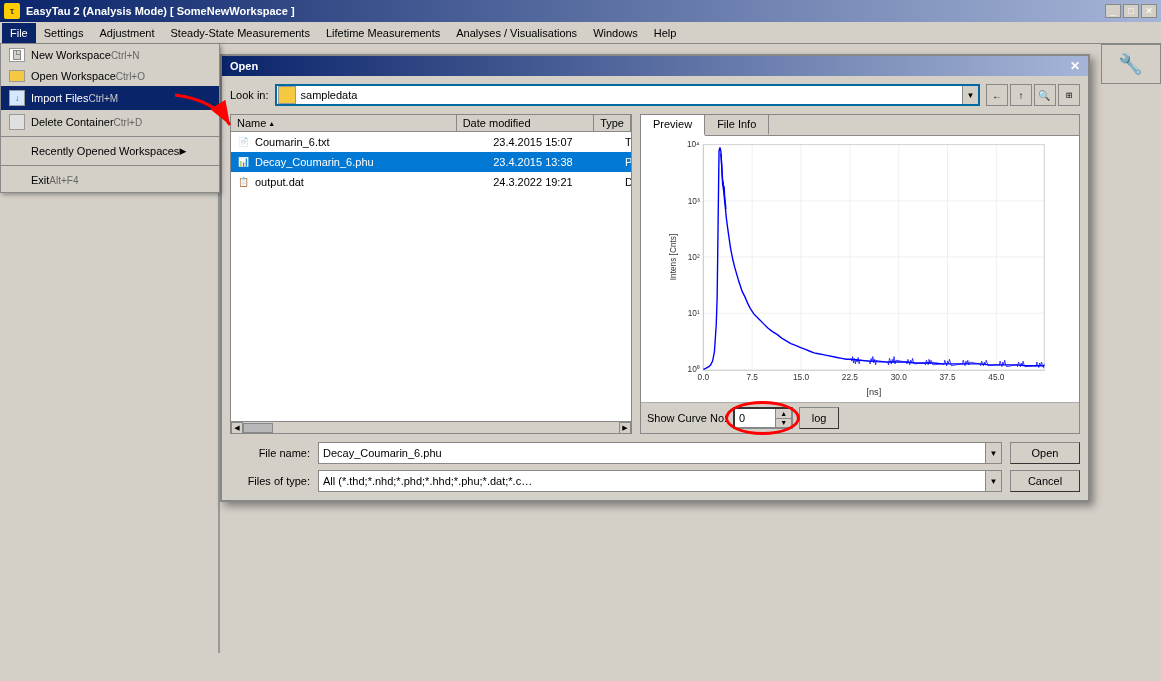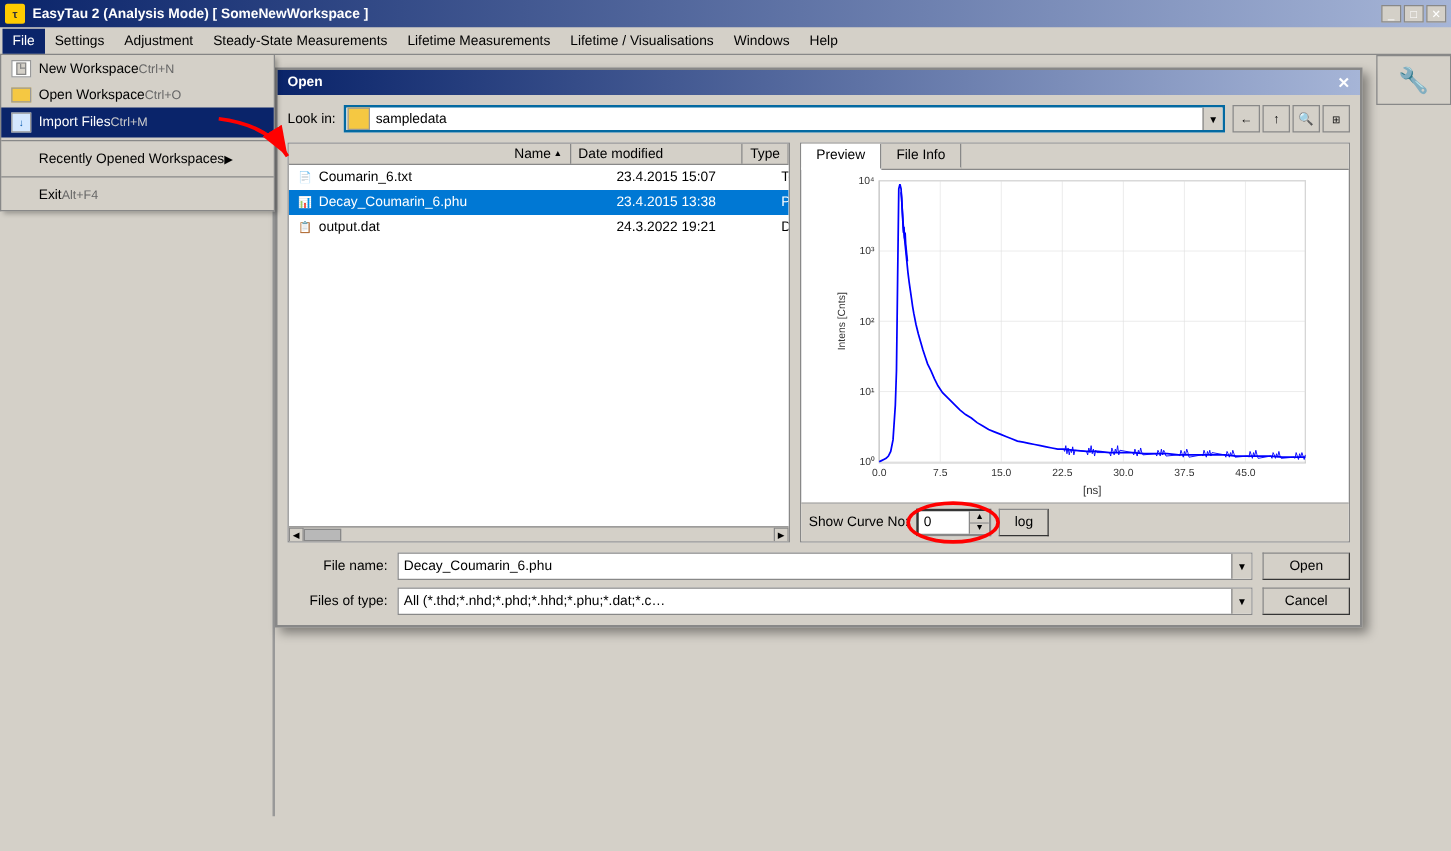--- a/index.html
+++ b/index.html
@@ -115,21 +115,21 @@
     .look-in-row { display: flex; align-items: center; gap: 6px; margin-bottom: 8px; }
     .look-in-label { font-size: 11px; white-space: nowrap; }
     .toolbar-icons { display: flex; gap: 2px; }
     .nav-btn { width: 22px; height: 22px; background: #d4d0c8; border: 1px solid #888; display: flex; align-items: center; justify-content: center; font-size: 10px; cursor: pointer; }
 
     
     .dialog-main { display: flex; gap: 8px; height: 320px; }
     .file-list-panel { flex: 1; border: 1px solid #888; background: white; overflow: hidden; display: flex; flex-direction: column; }
     .file-list-header { display: flex; background: #d4d0c8; border-bottom: 1px solid #888; }
     .col-header { padding: 2px 6px; font-size: 11px; border-right: 1px solid #888; cursor: pointer; display: flex; align-items: center; gap: 2px; }
-    .col-name { width: 230px; justify-content: flex-end; }
+    .col-name { width: 230px; }
     .col-date { width: 140px; }
     .col-type { flex: 1; text-align: center; }
     .file-list-body { overflow-y: auto; flex: 1; }
     .file-row { display: flex; align-items: center; padding: 2px 0; cursor: pointer; font-size: 11px; }
     .file-row.selected { background: #0078d4; color: white; }
     .file-cell { padding: 1px 6px; overflow: hidden; text-overflow: ellipsis; white-space: nowrap; }
     .file-cell.name { width: 230px; display: flex; align-items: center; gap: 4px; }
     .file-cell.date { width: 140px; margin-left: 40px; }
     .file-cell.type { flex: 1; }
     .file-icon { width: 14px; height: 14px; display: flex; align-items: center; justify-content: center; font-size: 9px; flex-shrink: 0; }
@@ -190,21 +190,21 @@
     <div class="title-btn">✕</div>
   </div>
 </div>
 
 <div class="menu-bar">
   <div class="menu-item active">File</div>
   <div class="menu-item">Settings</div>
   <div class="menu-item">Adjustment</div>
   <div class="menu-item">Steady-State Measurements</div>
   <div class="menu-item">Lifetime Measurements</div>
-  <div class="menu-item">Lifetime / Visualisations</div>
+  <div class="menu-item">Analyses / Visualisations</div>
   <div class="menu-item">Windows</div>
   <div class="menu-item">Help</div>
 </div>
 
 <div class="dropdown-menu">
   <div class="dropdown-item">
     <div class="dropdown-item-left">
       <div style="width:16px;height:14px;border:1px solid #999;background:white;display:flex;align-items:center;justify-content:center;">
         <div style="width:8px;height:10px;background:#d4d0c8;border:1px solid #888;position:relative;">
           <div style="position:absolute;top:0;right:0;width:4px;height:4px;border-left:1px solid #888;border-bottom:1px solid #888;background:#d4d0c8;"></div>
@@ -222,20 +222,27 @@
     <span class="shortcut">Ctrl+O</span>
   </div>
   <div class="dropdown-item highlighted">
     <div class="dropdown-item-left">
       <div style="width:16px;height:16px;position:relative;background:#d4e8ff;border:1px solid #999;display:flex;align-items:center;justify-content:center;">
         <span style="font-size:8px;color:#0055aa;">↓</span>
       </div>
       <span>Import Files</span>
     </div>
     <span class="shortcut">Ctrl+M</span>
+  </div>
+  <div class="dropdown-item">
+    <div class="dropdown-item-left">
+      <div style="width:16px;height:16px;background:#e0e0e0;border:1px solid #999;"></div>
+      <span>Delete Container</span>
+    </div>
+    <span class="shortcut">Ctrl+D</span>
   </div>
   <div class="dropdown-separator"></div>
   <div class="dropdown-item">
     <div class="dropdown-item-left">
       <div style="width:16px;height:16px;"></div>
       <span>Recently Opened Workspaces</span>
     </div>
     <span class="submenu-arrow">▶</span>
   </div>
   <div class="dropdown-separator"></div>

